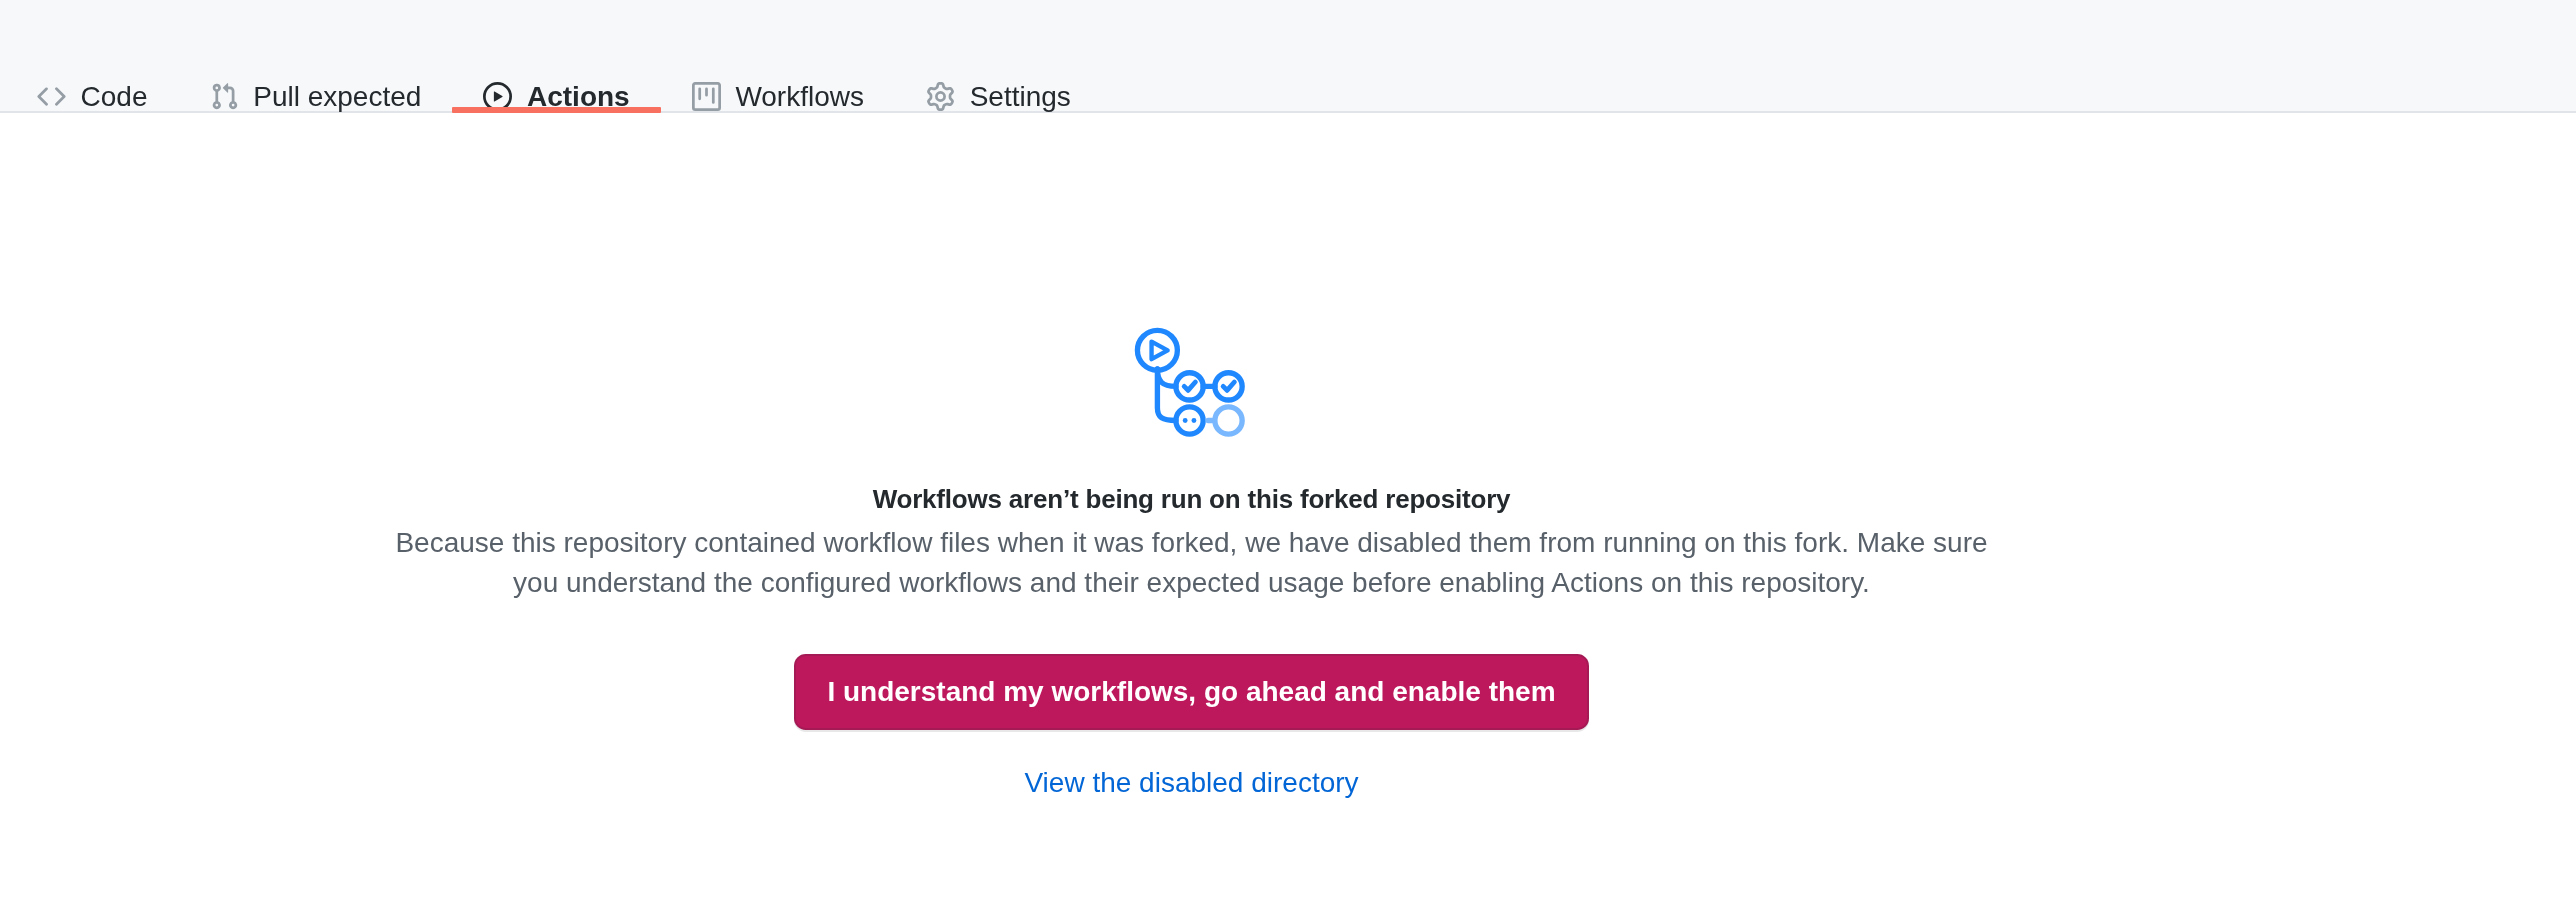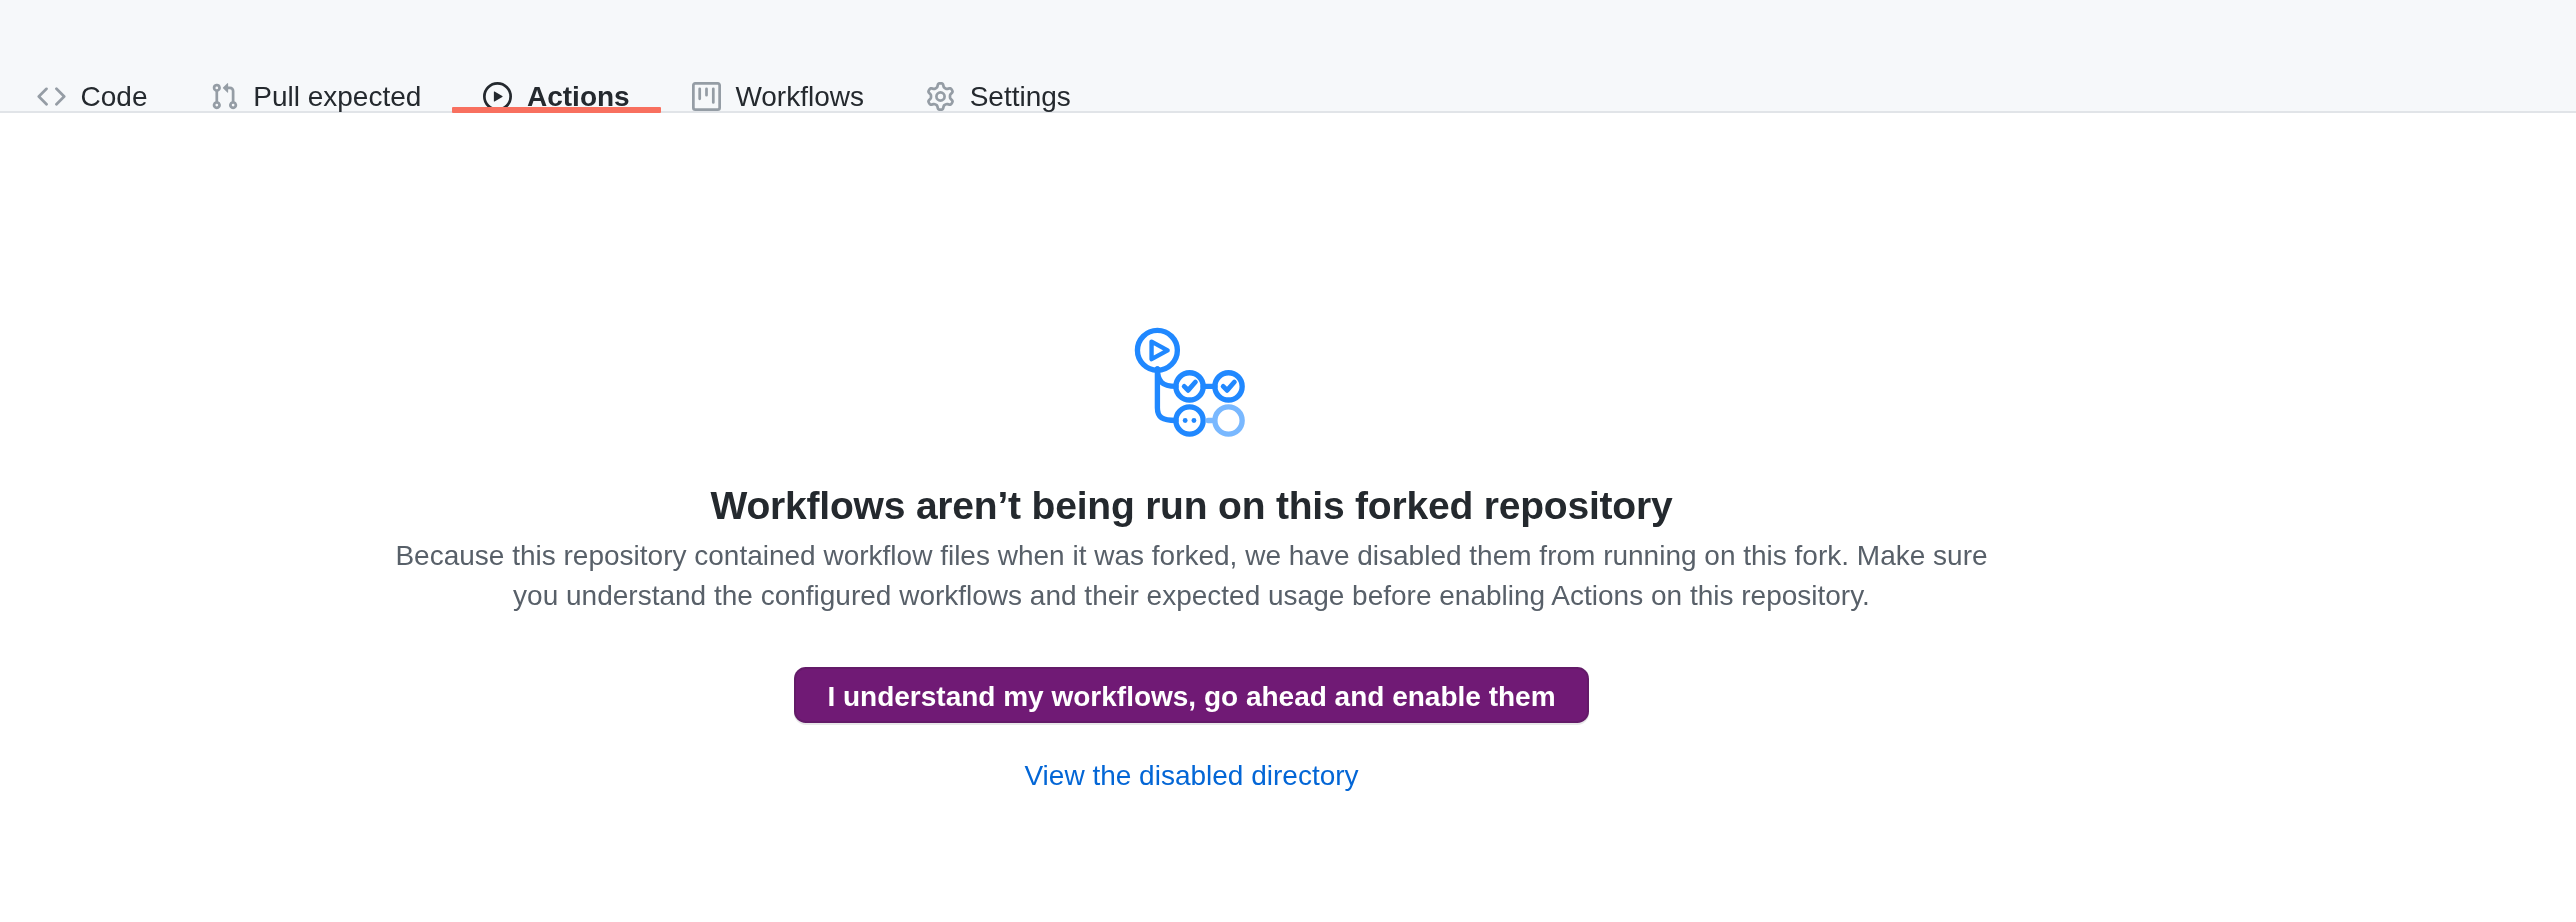--- a/index.html
+++ b/index.html
@@ -50,39 +50,39 @@
   .main {
     width: 2383px;           
     text-align: center;
   }
   .blankslate { padding-top: 213px; }
   .workflow-art { display: inline-block; }
   .workflow-art svg { width: 115px; height: 113px; display: block; }
 
   .bs-title {
     margin-top: 41px;
-    font-size: 39px;
+    font-size: 26px;
     font-weight: 700;
     color: #24292e;
     letter-spacing: -0.2px;
   }
   .bs-desc {
     margin: 8px auto 0;
     max-width: 1622px;
     font-size: 28px;
     line-height: 1.42;
     color: #586069;
   }
   .bs-button {
     margin-top: 51px;
     display: inline-block;
     padding: 0 31px;
-    height: 56px;
+    height: 76px;
     line-height: 56px;
-    background: #701a75;
+    background: #be185d;
     color: #ffffff;
     font-family: inherit;
     font-size: 28px;
     font-weight: 700;
     border: 2px solid rgba(27, 31, 35, 0.15);
     border-radius: 11.7px;
     box-shadow: 0 2px 0 rgba(27, 31, 35, 0.1);
     cursor: pointer;
   }
   .bs-link-row { margin-top: 37px; }

